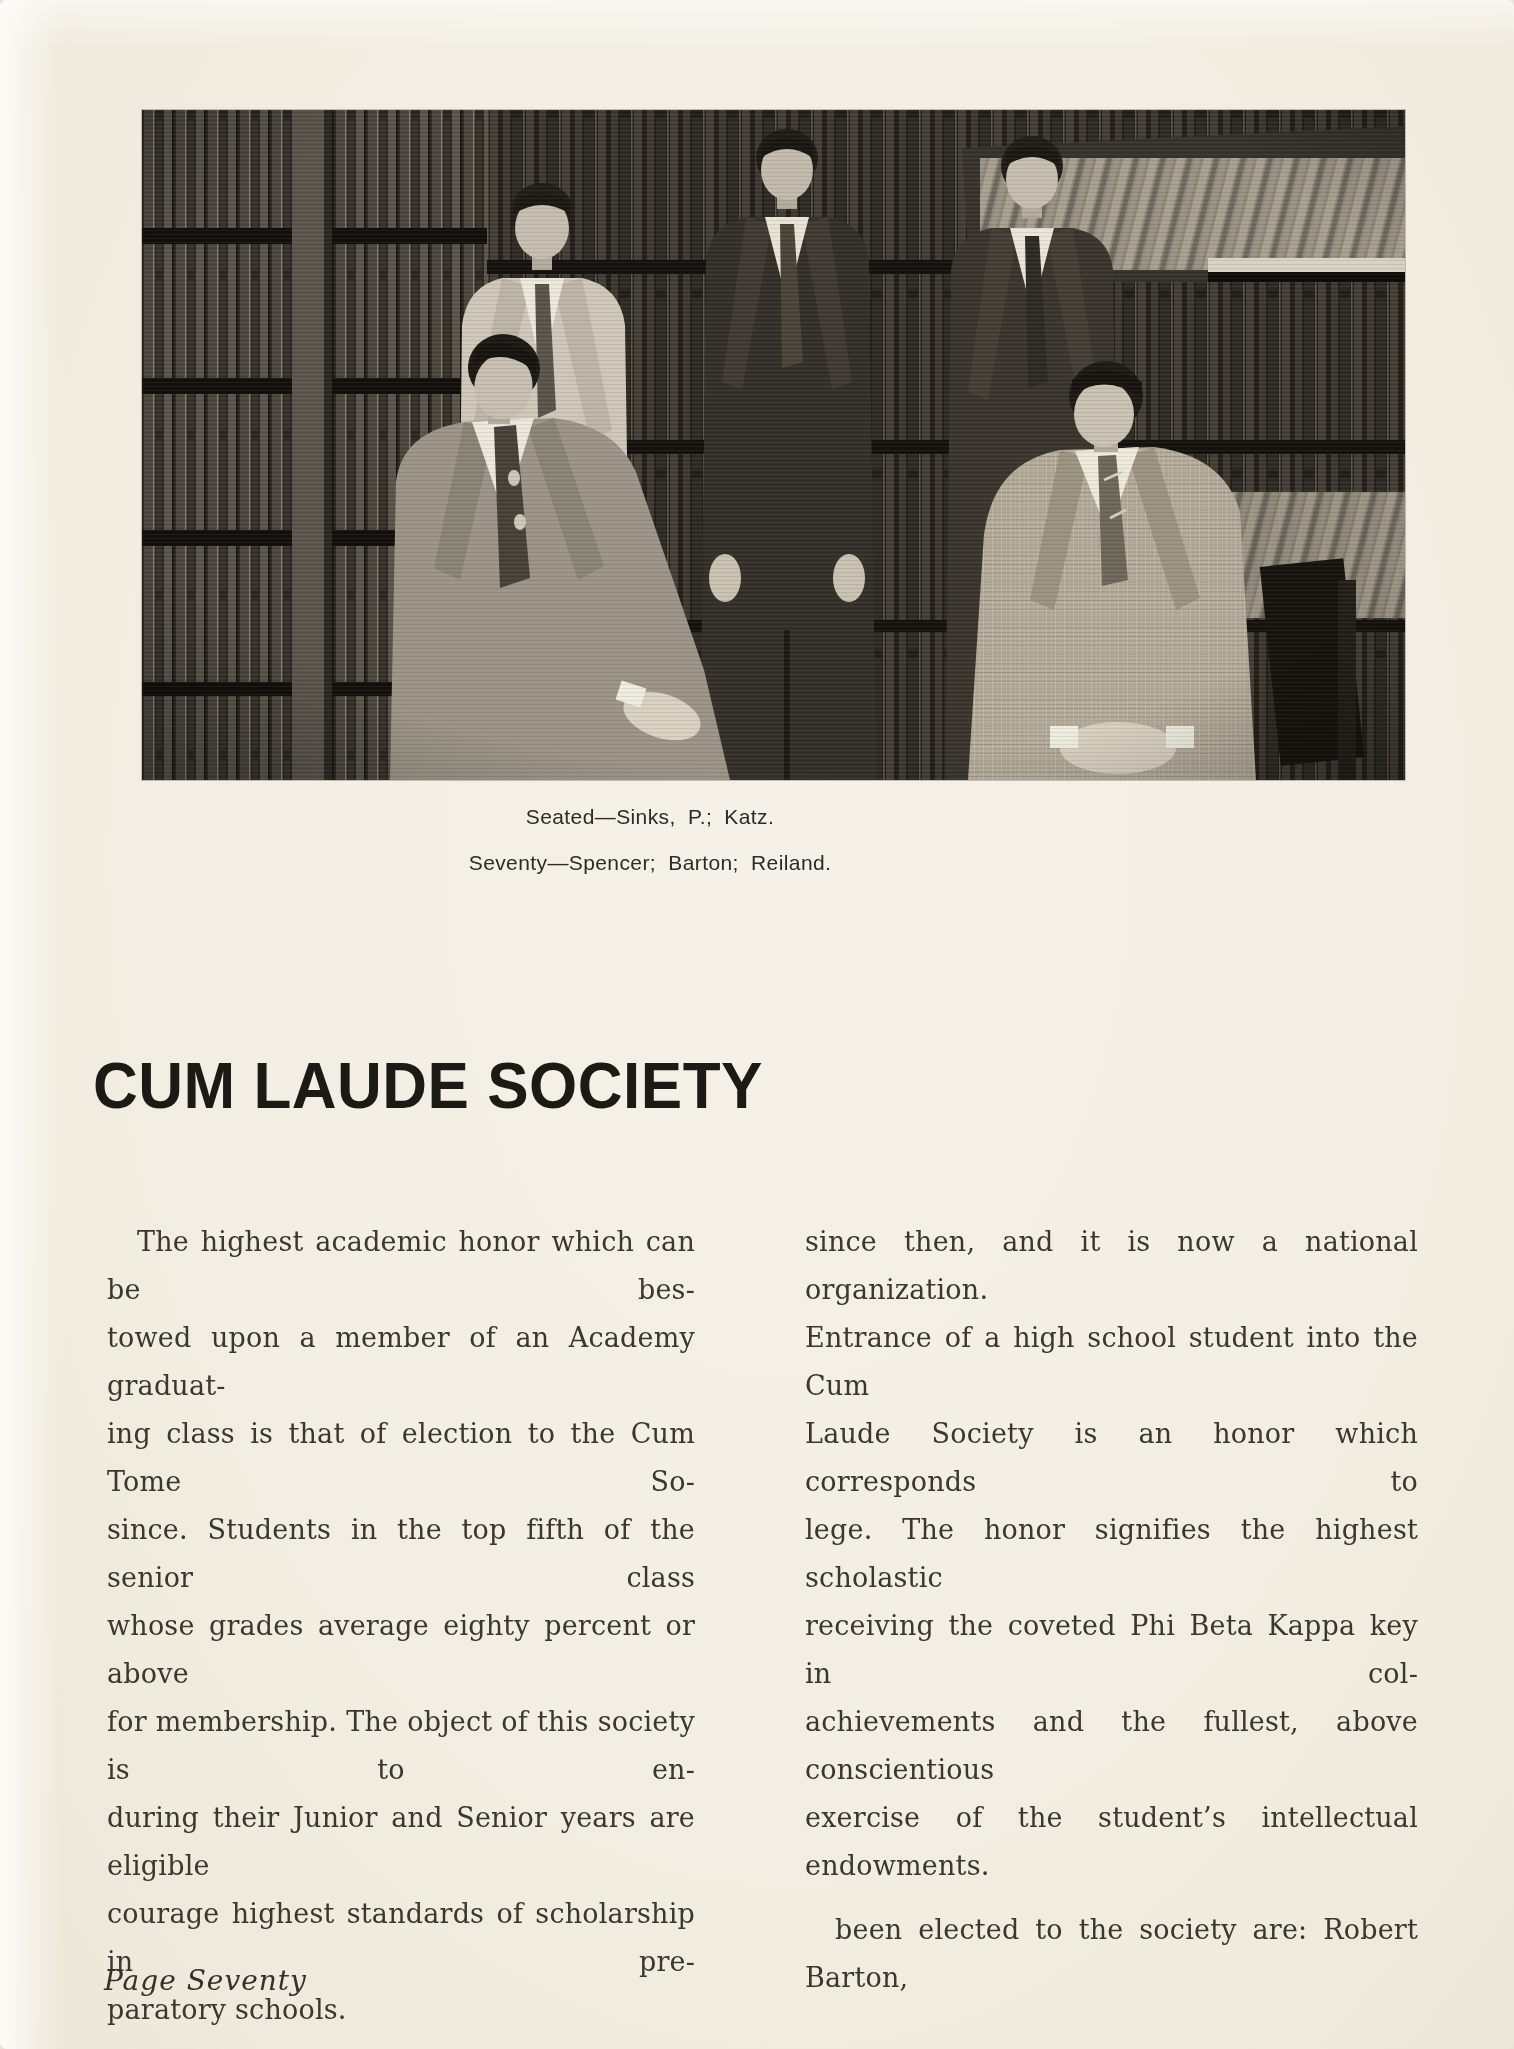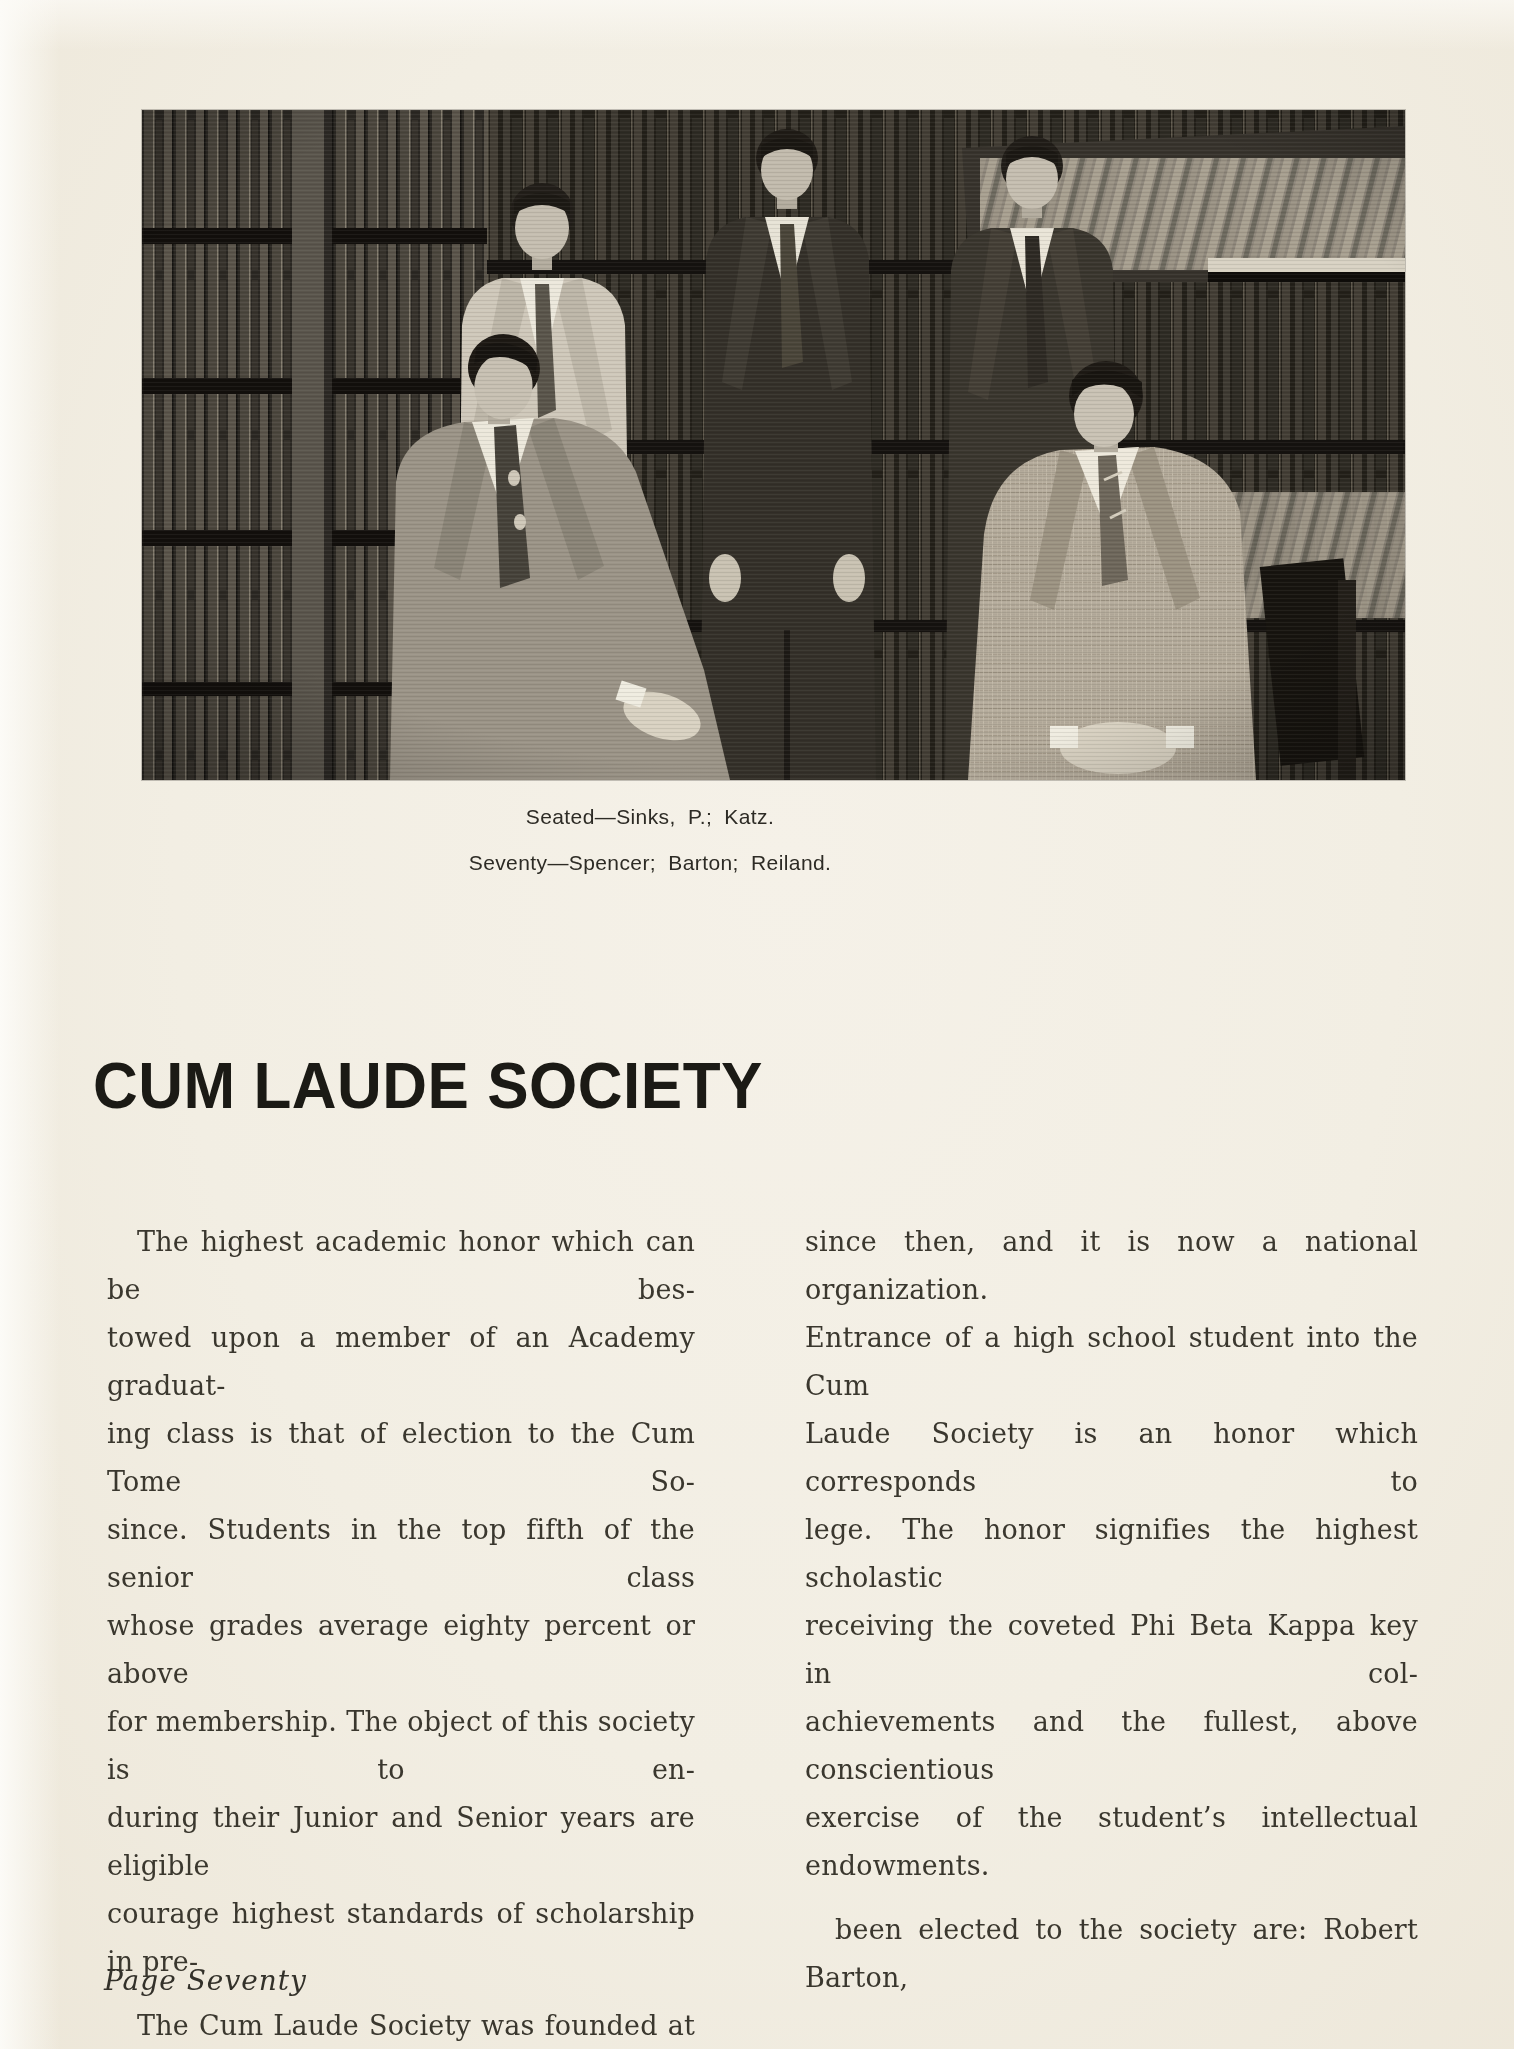--- a/index.html
+++ b/index.html
@@ -4,20 +4,21 @@
 <style>
   html, body { margin: 0; padding: 0; background: #e8e3d6; }
   .page {
     position: relative;
     width: 1514px;
     height: 2049px;
     margin: 0 auto;
     background: radial-gradient(ellipse at 52% 42%, #f5f1e8 0%, #f2eee3 55%, #ede7d9 100%);
     font-family: "DejaVu Serif", serif;
     overflow: hidden;
+    border-radius: 7px;
   }
   .page::before {
     content: "";
     position: absolute; inset: 0;
     background:
       linear-gradient(90deg, #fcfbf7 0px, rgba(252,251,247,0) 60px),
       linear-gradient(180deg, rgba(251,249,244,0.8) 0px, rgba(251,249,244,0) 50px);
     pointer-events: none;
   }
 
@@ -259,20 +260,21 @@
   <div class="col col-left">
     <div class="para indent">
         <div class="tline">The highest academic honor which can be bes-</div>
         <div class="tline">towed upon a member of an Academy graduat-</div>
         <div class="tline">ing class is that of election to the Cum Tome So-</div>
         <div class="tline">since. Students in the top fifth of the senior class</div>
         <div class="tline">whose grades average eighty percent or above</div>
         <div class="tline">for membership. The object of this society is to en-</div>
         <div class="tline">during their Junior and Senior years are eligible</div>
         <div class="tline">courage highest standards of scholarship in pre-</div>
+        <div class="tline">paratory schools.</div>
       </div>
     <div class="para indent just-all">
         <div class="tline">The Cum Laude Society was founded at Tome</div>
       </div>
   </div>
 
   <div class="col col-right">
     <div class="para just-all">
         <div class="tline">since then, and it is now a national organization.</div>
         <div class="tline">Entrance of a high school student into the Cum</div>

